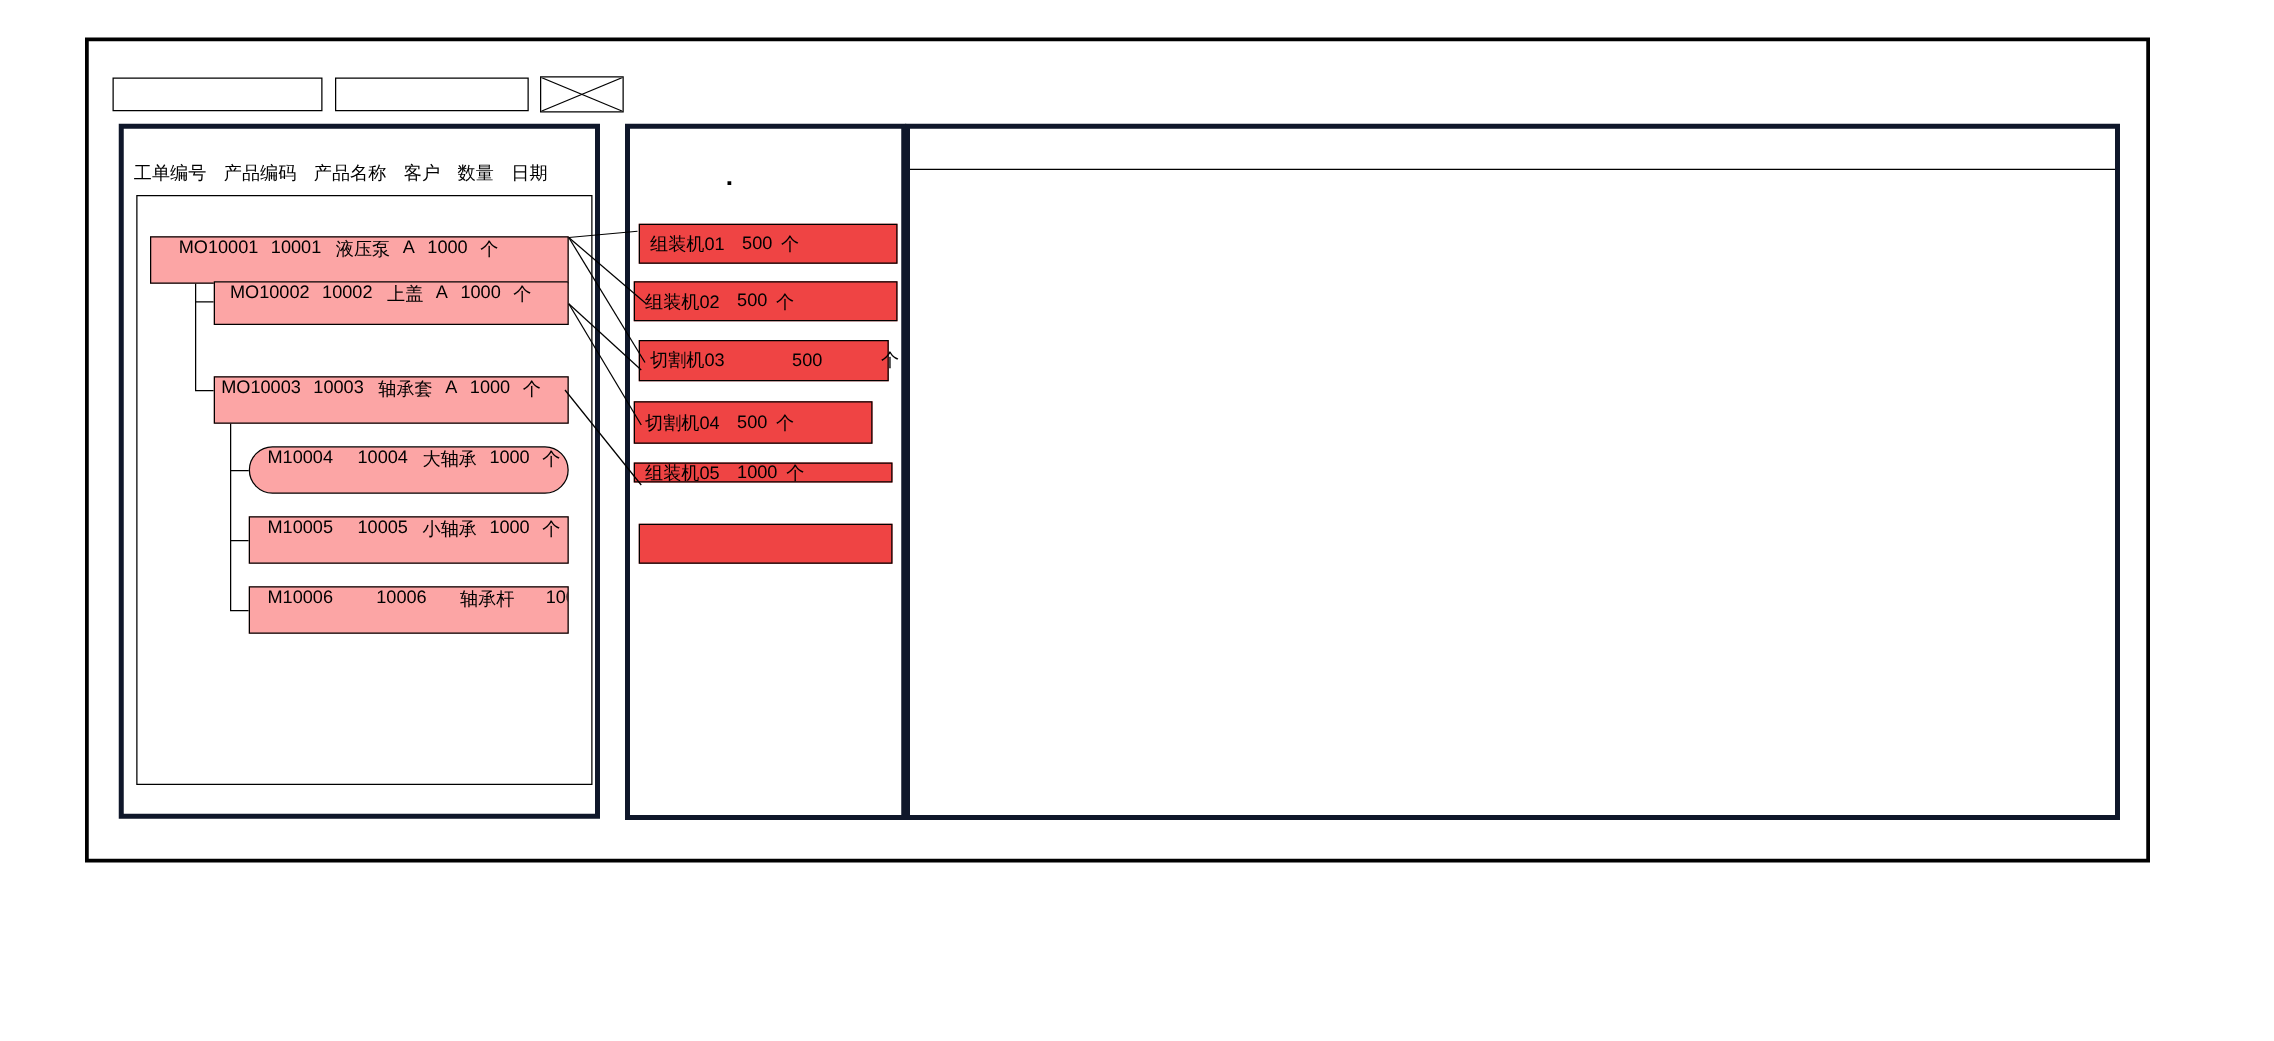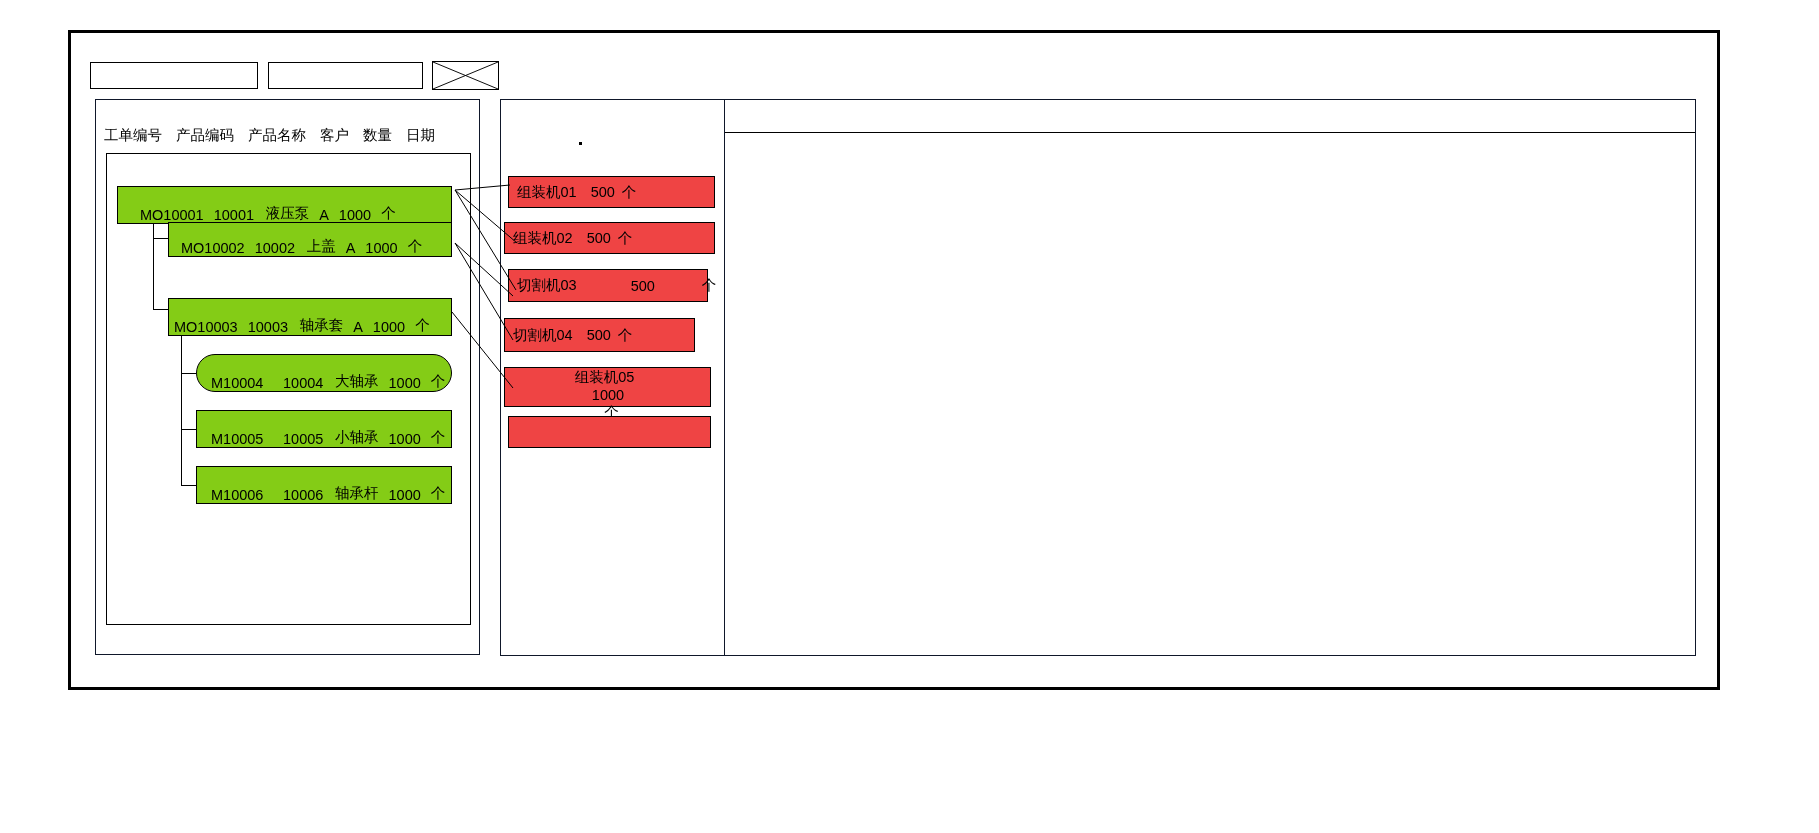--- a/index.html
+++ b/index.html
@@ -39,21 +39,21 @@
     background: #ffffff;
   }
   #toolbar-field-1 { left: 90px;  top: 62px; width: 168px; height: 27px; }
   #toolbar-field-2 { left: 268px; top: 62px; width: 155px; height: 27px; }
   #toolbar-image-placeholder { left: 432px; top: 61px; width: 67px; height: 29px; }
   #toolbar-image-placeholder svg { display: block; width: 100%; height: 100%; }
 
   
   .panel {
     position: absolute;
-    border: 1px solid #0f172a;
+    border: 4px solid #0f172a;
     box-sizing: border-box;
     background: #ffffff;
   }
   #left-panel   { left: 95px;  top: 99px; width: 385px; height: 556px; }
   #middle-panel { left: 500px; top: 99px; width: 225px; height: 557px; }
   #right-panel  { left: 724px; top: 99px; width: 972px; height: 557px; }
 
   #right-panel-header-divider {
     position: absolute;
     left: 0;
@@ -88,23 +88,23 @@
     border: 1px solid #000000;
     box-sizing: border-box;
     background: #ffffff;
   }
 
   
   .tree-row {
     position: absolute;
     border: 1px solid #000000;
     box-sizing: border-box;
-    background: #84cc16;
+    background: #fca5a5;
     display: flex;
-    align-items: flex-end;
+    align-items: flex-start;
     font-size: 14.5px;
     white-space: nowrap;
     overflow: hidden;
   }
   .tree-row .cell { margin-right: 10px; }
   .tree-row .cell:last-child { margin-right: 0; }
   .tree-row .cell.code { min-width: 62px; }
   .tree-row .cell.pcode { min-width: 42px; }
 
   
@@ -225,21 +225,21 @@
       </div>
 
       <div class="tree-row" style="left:89px; top:256px; width:256px; height:38px; padding-left:14px;">
         <span class="cell code">M10005</span>
         <span class="cell pcode">10005</span>
         <span class="cell">小轴承</span>
         <span class="cell">1000</span>
         <span class="cell">个</span>
       </div>
 
-      <div class="tree-row" style="left:89px; top:312px; width:256px; height:38px; padding-left:14px;">
+      <div class="tree-row" style="left:89px; top:312px; width:256px; height:38px; padding-left:14px;gap:15px;">
         <span class="cell code">M10006</span>
         <span class="cell pcode">10006</span>
         <span class="cell">轴承杆</span>
         <span class="cell">1000</span>
         <span class="cell">个</span>
       </div>
 
     </div>
   </div>
 
@@ -264,21 +264,21 @@
       <span class="m-qty">500</span>
       <span>个</span>
     </div>
 
     <div class="machine-box" style="left:3px; top:218px; width:191px; height:34px;">
       <span class="m-name">切割机04</span>
       <span class="m-qty">500</span>
       <span>个</span>
     </div>
 
-    <div class="machine-box" style="left:3px; top:267px; width:207px; height:40px;flex-direction:column;">
+    <div class="machine-box" style="left:3px; top:267px; width:207px; height:16px;">
       <span class="m-name">组装机05</span>
       <span class="m-qty">1000</span>
       <span>个</span>
     </div>
 
     <div class="machine-box" style="left:7px; top:316px; width:203px; height:32px;">
       <span class="m-name"></span>
       <span class="m-qty"></span>
       <span></span>
     </div>

